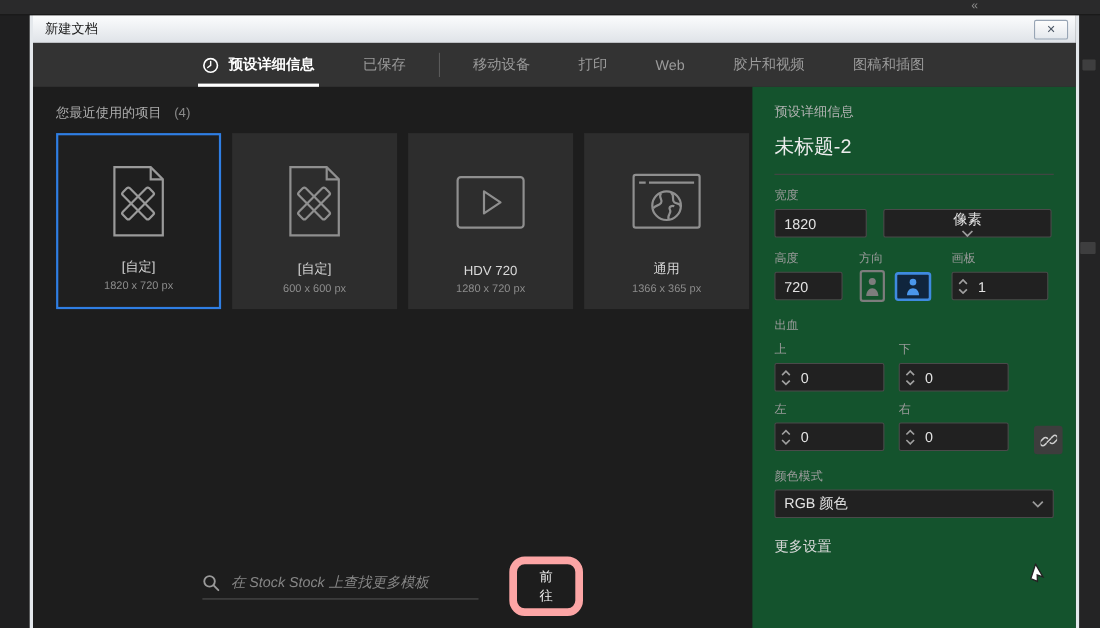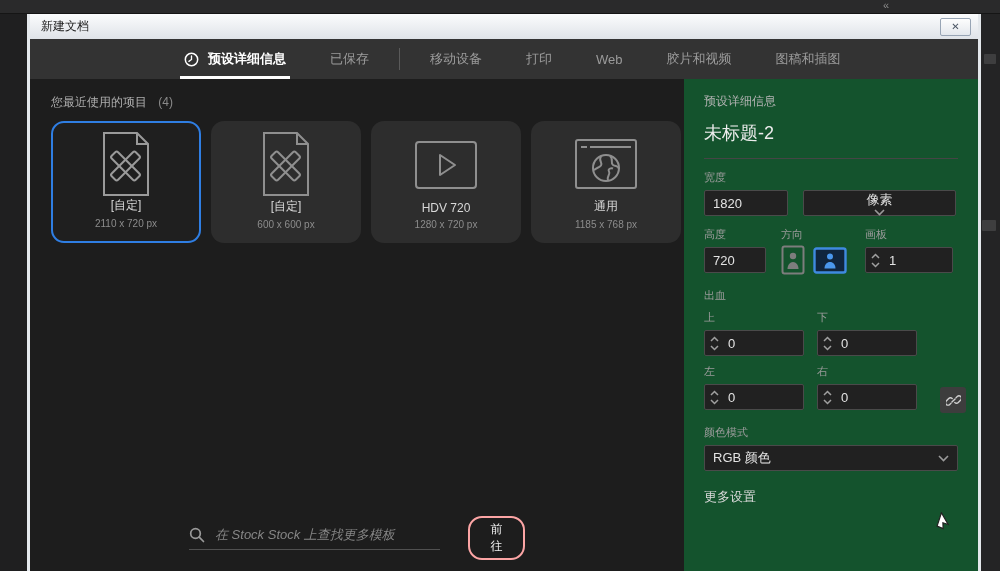--- a/index.html
+++ b/index.html
@@ -38,34 +38,34 @@
     height:3px; background:#ffffff; }
   .tab-divider { width:1px; background:#5a5a5a; margin:9px 8px; }
   .clock-icon svg { display:block; }
 
   
   .content { flex:1; display:flex; min-height:0; }
   .main { width:676px; position:relative; background:#1d1d1d; }
   .recent-heading { position:absolute; left:21px; top:15px; font-size:12px; color:#aeaeae; }
   .recent-heading .count { margin-left:8px; color:#8a8a8a; }
   .cards { position:absolute; left:21px; top:42px; display:flex; gap:10px; }
-  .card { width:150px; height:122px; background:#2d2d2d; border-radius:13px;
+  .card { width:150px; height:160px; background:#2d2d2d; border-radius:0;
     display:flex; flex-direction:column; align-items:center; cursor:pointer; }
   .card.selected { background:#1f1f1f; border:2px solid #2f7ee3; }
   .card .icon-zone { flex:1; display:flex; align-items:center; justify-content:center; padding-top:8px; }
   .card .card-name { font-size:12px; color:#d8d8d8; }
   .card .card-dims { font-size:10px; color:#8c8c8c; margin:4px 0 13px; }
 
   
   .stock-search { position:absolute; left:50%; bottom:11px; transform:translateX(-50%);
     display:flex; align-items:center; }
   .search-field { display:flex; align-items:center; gap:10px; width:262px;
     border-bottom:1px solid #505050; padding-bottom:5px; }
   .search-placeholder { font-size:13px; font-style:italic; color:#868686; white-space:nowrap; }
-  .go-button { margin-left:28px; padding:3px 15px; border:2px solid #fca5a5; border-radius:14px;
+  .go-button { margin-left:28px; padding:3px 15px; border:7px solid #fca5a5; border-radius:14px;
     color:#f0f0f0; font-size:12px; background:transparent; cursor:pointer; }
 
   
   .panel { flex:1; background:#14532d; position:relative; padding:14px 20px; }
   .panel-heading { font-size:12px; color:#b3b3b3; }
   .doc-title { font-size:18px; color:#ececec; margin-top:11px; }
   .panel-divider { border:none; border-top:1px solid #454545; margin-top:13px; }
   .fld-label { font-size:11px; color:#9b9b9b; margin:11px 0 5px; }
   .tbox { background:#212121; border:1px solid #4a4a4a; border-radius:2px; height:26px;
     display:flex; align-items:center; padding:0 8px; color:#e3e3e3; font-size:13px; }
@@ -162,21 +162,21 @@
               <path d="M7 2 h33 l11 11 v51 h-44 z" fill="none" stroke="#9a9a9a" stroke-width="2"></path>
               <path d="M40 2 v11 h11" fill="none" stroke="#9a9a9a" stroke-width="2"></path>
               <g fill="none" stroke="#9a9a9a" stroke-width="2">
                 <rect x="24" y="18" width="9" height="34" rx="2" transform="rotate(45 28.5 35)"></rect>
                 <rect x="24" y="18" width="9" height="34" rx="2" transform="rotate(-45 28.5 35)"></rect>
               </g>
             </svg>
               </span>
           </div>
           <div class="card-name">[自定]</div>
-          <div class="card-dims">2110 x 720 px</div>
+          <div class="card-dims">1820 x 720 px</div>
         </div>
 
         <div class="card">
           <div class="icon-zone">
               <span>
             <svg width="58" height="66" viewBox="0 0 58 66">
               <path d="M7 2 h33 l11 11 v51 h-44 z" fill="none" stroke="#8f8f8f" stroke-width="2"></path>
               <path d="M40 2 v11 h11" fill="none" stroke="#8f8f8f" stroke-width="2"></path>
               <g fill="none" stroke="#8f8f8f" stroke-width="2">
                 <rect x="24" y="18" width="9" height="34" rx="2" transform="rotate(45 28.5 35)"></rect>
@@ -207,21 +207,21 @@
               <span>
             <svg width="64" height="52" viewBox="0 0 64 52">
               <rect x="2" y="2" width="60" height="48" rx="2" fill="none" stroke="#8f8f8f" stroke-width="2"></rect>
               <path d="M7 9 h6 M16 9 h41" stroke="#8f8f8f" stroke-width="2"></path>
               <circle cx="32" cy="30" r="13" fill="none" stroke="#8f8f8f" stroke-width="2"></circle>
               <path d="M27 18.5 c-3 4 2 6 0 9 c-2 3 -6 2 -7 5 M36 18 c4 3 0 7 3 9 c3 2 5 0 6 4 M34 42.5 c-2-4 3-6 1-9 c-1.5-2.3 2-4 4-3" fill="none" stroke="#8f8f8f" stroke-width="2"></path>
             </svg>
               </span>
           </div>
           <div class="card-name">通用</div>
-          <div class="card-dims">1185 x 768 px</div>
+          <div class="card-dims">1366 x 365 px</div>
         </div>
       </div>
 
       <div class="stock-search">
         <div class="search-field">
           <span>
             <svg width="16" height="16" viewBox="0 0 16 16">
                 <circle cx="6.5" cy="6.5" r="4.8" fill="none" stroke="#9a9a9a" stroke-width="1.7"></circle>
                 <path d="M10.2 10.2 L14.5 14.5" stroke="#9a9a9a" stroke-width="1.7" stroke-linecap="round"></path>
               </svg>

